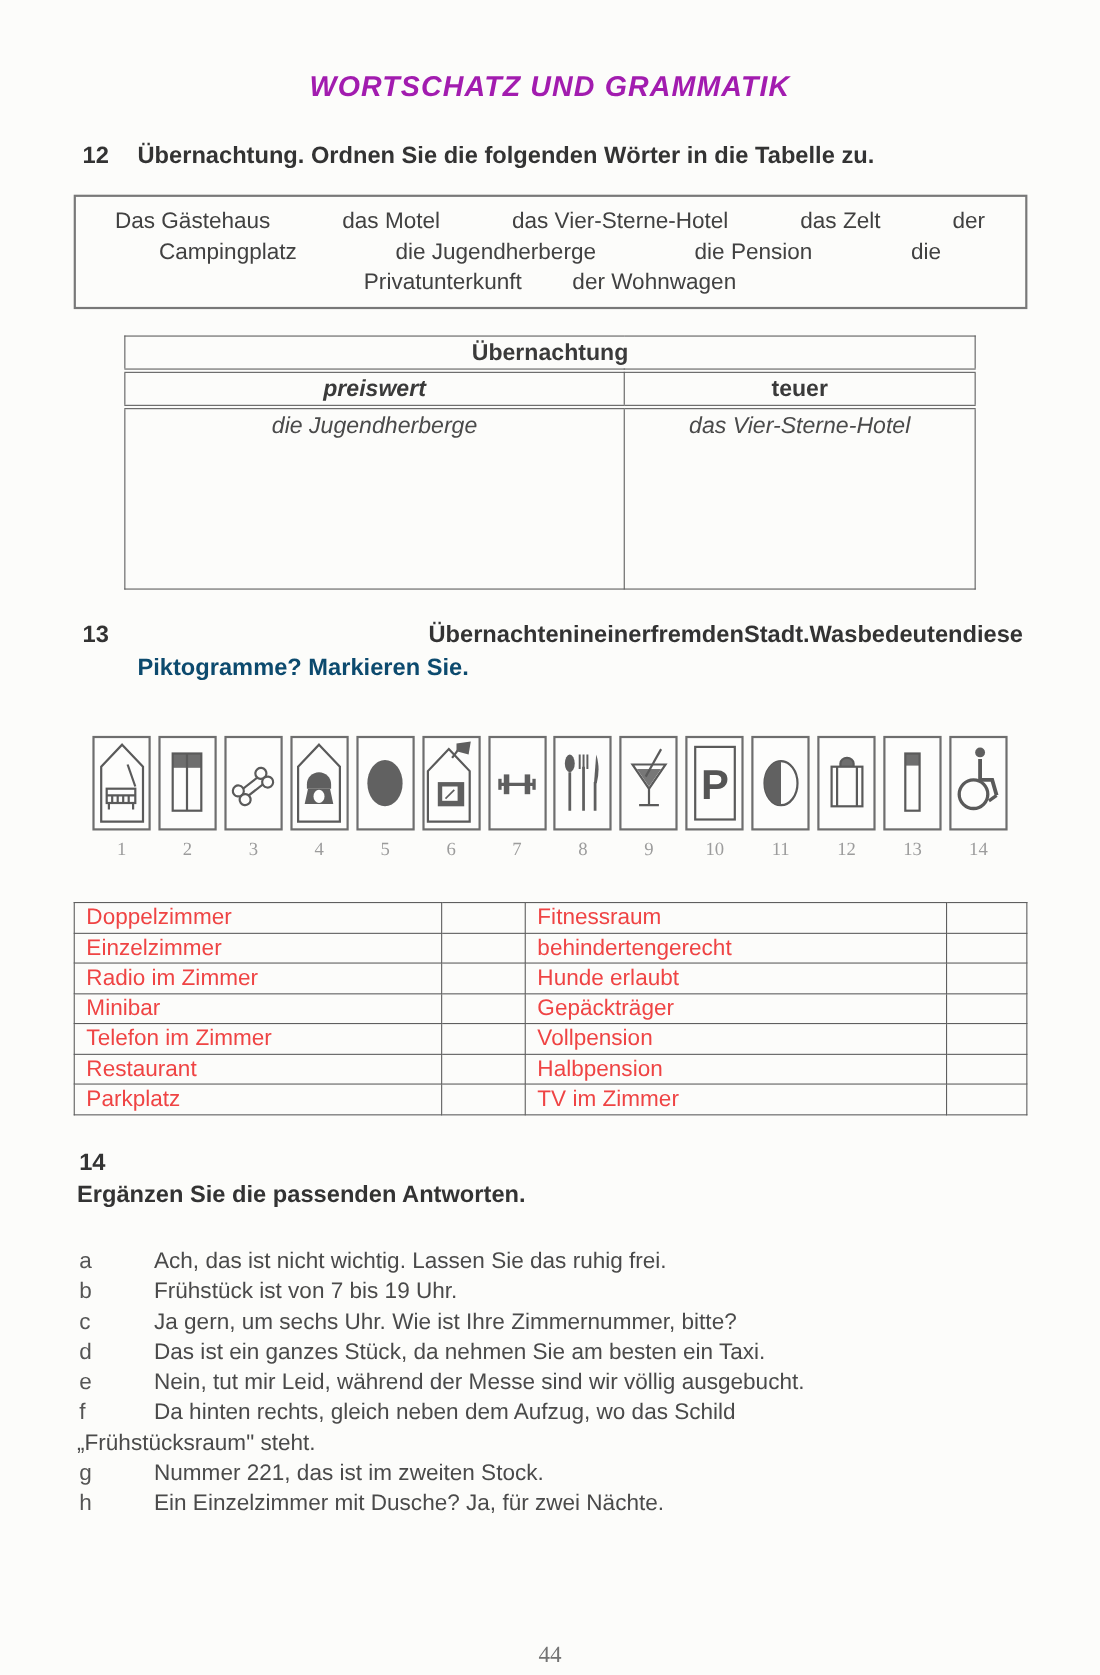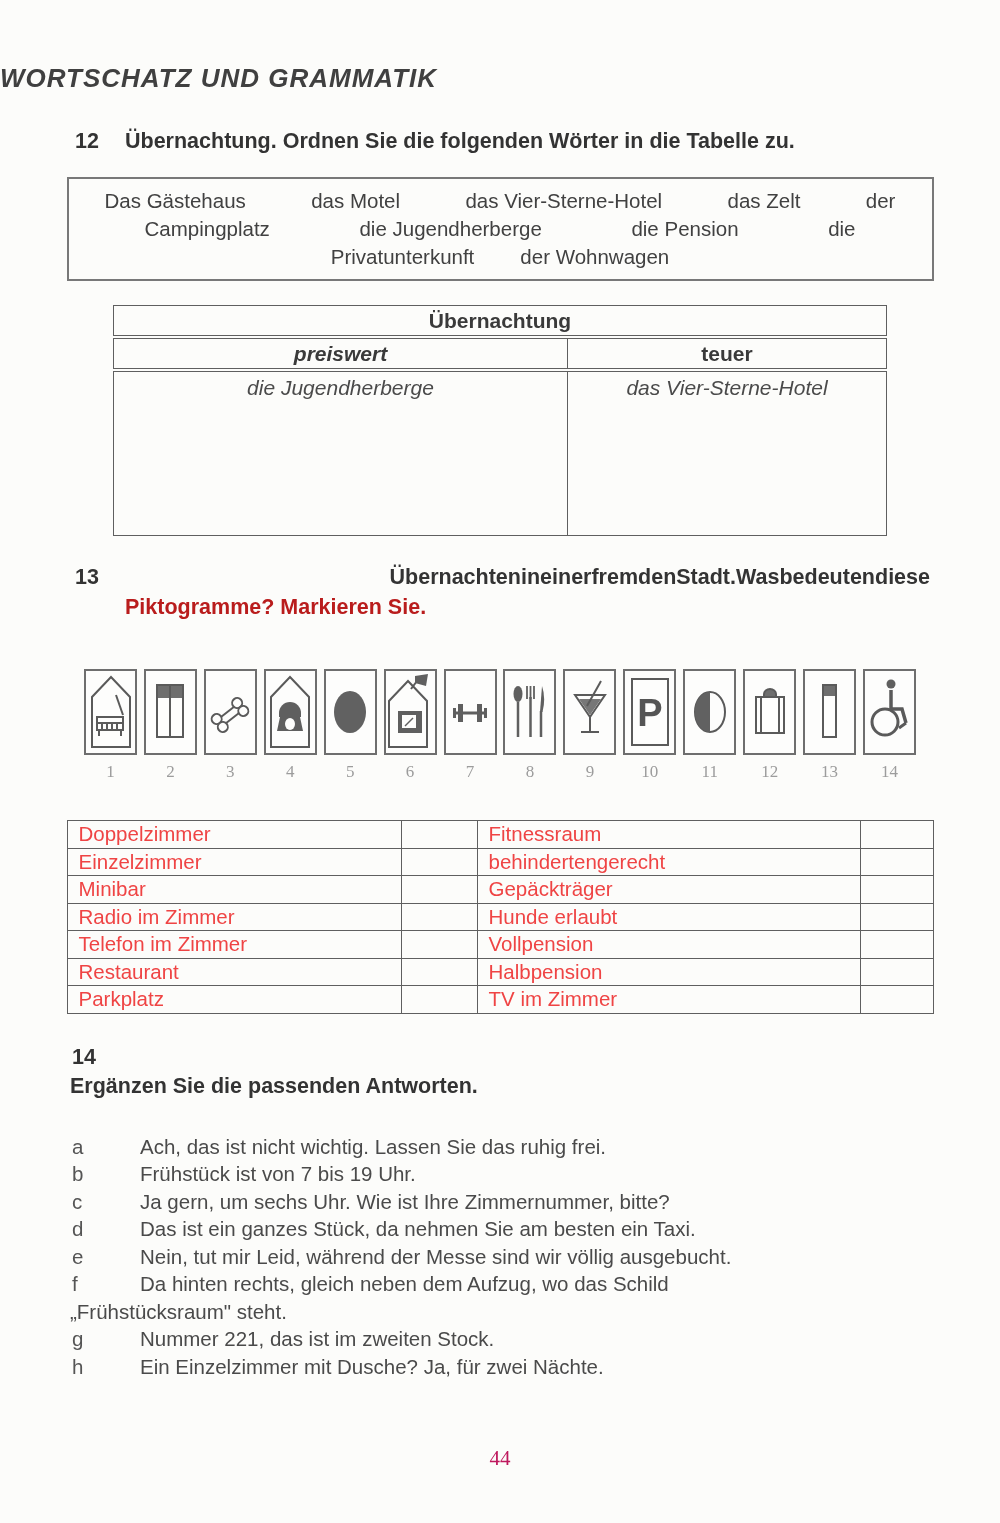--- a/index.html
+++ b/index.html
@@ -6,23 +6,23 @@
   body{
     width:1000px;height:1523px;
     background:#fcfcfa;
     font-family:"Liberation Sans", sans-serif;
     color:#3f3f3f;
     position:relative;
     overflow:hidden;
   }
   .page-title{
     margin:63px 0 0 0;
-    text-align:left;
+    text-align:center;
     font-size:26px;font-weight:bold;font-style:italic;
-    color:#404040;letter-spacing:1px;
+    color:#a21caf;letter-spacing:1px;
   }
   .ex-heading{
     display:flex;
     padding-left:75px;padding-right:70px;
     font-weight:bold;font-size:21.5px;color:#333;
     line-height:27px;
   }
   .ex-num{width:50px;flex:0 0 auto;}
   .ex12-heading{margin-top:34px;}
   
@@ -55,21 +55,21 @@
     border-bottom:4px double #5f5f5f;
   }
   .t1 .t1-cell{
     height:158px;vertical-align:top;
     text-align:center;font-style:italic;color:#4a4a4a;
     padding-top:4px;
   }
   
   .ex13-heading{margin-top:28px;}
   .ex13-l1-words{flex:1;display:flex;justify-content:flex-end;}
-  .ex13-line2{padding-left:125px;font-weight:bold;font-size:21.5px;color:#b91c1c;line-height:27px;margin-top:3px;}
+  .ex13-line2{padding-left:125px;font-weight:bold;font-size:21.5px;color:#0c4a6e;line-height:27px;margin-top:3px;}
   
   .picto-row{
     margin:48px auto 0 auto;width:832px;
     display:flex;justify-content:space-between;
   }
   .picto{width:53px;flex:0 0 auto;}
   .picto-box{
     width:49px;height:82px;
     border:2px solid #6e6e6e;background:#fdfdfc;
     display:flex;align-items:center;justify-content:center;
@@ -97,24 +97,24 @@
   
   .ex14-heading{margin-top:30px;padding-left:72px;}
   .ex14-heading .ex-num{width:68px;}
   .ex14-line2{padding-left:70px;font-weight:bold;font-size:21.5px;color:#333;line-height:27px;margin-top:2px;}
   
   .answers{margin-top:34px;font-size:20.5px;color:#4a4a4a;}
   .answer-row{display:flex;padding-left:72px;line-height:26px;margin-bottom:1.5px;}
   .answer-letter{width:68px;flex:0 0 auto;color:#555;}
   .answer-cont{padding-left:70px;line-height:26px;margin-bottom:1.5px;}
   .page-num{
-    position:absolute;top:1446px;left:0;width:100%;
+    position:absolute;top:1492px;left:0;width:100%;
     text-align:center;
     font-family:"Liberation Serif", serif;
-    font-size:21px;color:#be185d;
+    font-size:21px;color:#737373;
   }
 </style>
 </head>
 <body>
 
 <div class="page-title">WORTSCHATZ UND GRAMMATIK</div>
 
 <div class="ex-heading ex12-heading">
   <span class="ex-num">12</span>
   <span>Übernachtung. Ordnen Sie die folgenden Wörter in die Tabelle zu.</span>
@@ -364,29 +364,29 @@
     <td>Fitnessraum</td>
     <td></td>
   </tr>
   <tr>
     <td>Einzelzimmer</td>
     <td></td>
     <td>behindertengerecht</td>
     <td></td>
   </tr>
   <tr>
+    <td>Radio im Zimmer</td>
+    <td></td>
+    <td>Hunde erlaubt</td>
+    <td></td>
+  </tr>
+  <tr>
     <td>Minibar</td>
     <td></td>
     <td>Gepäckträger</td>
-    <td></td>
-  </tr>
-  <tr>
-    <td>Radio im Zimmer</td>
-    <td></td>
-    <td>Hunde erlaubt</td>
     <td></td>
   </tr>
   <tr>
     <td>Telefon im Zimmer</td>
     <td></td>
     <td>Vollpension</td>
     <td></td>
   </tr>
   <tr>
     <td>Restaurant</td>

